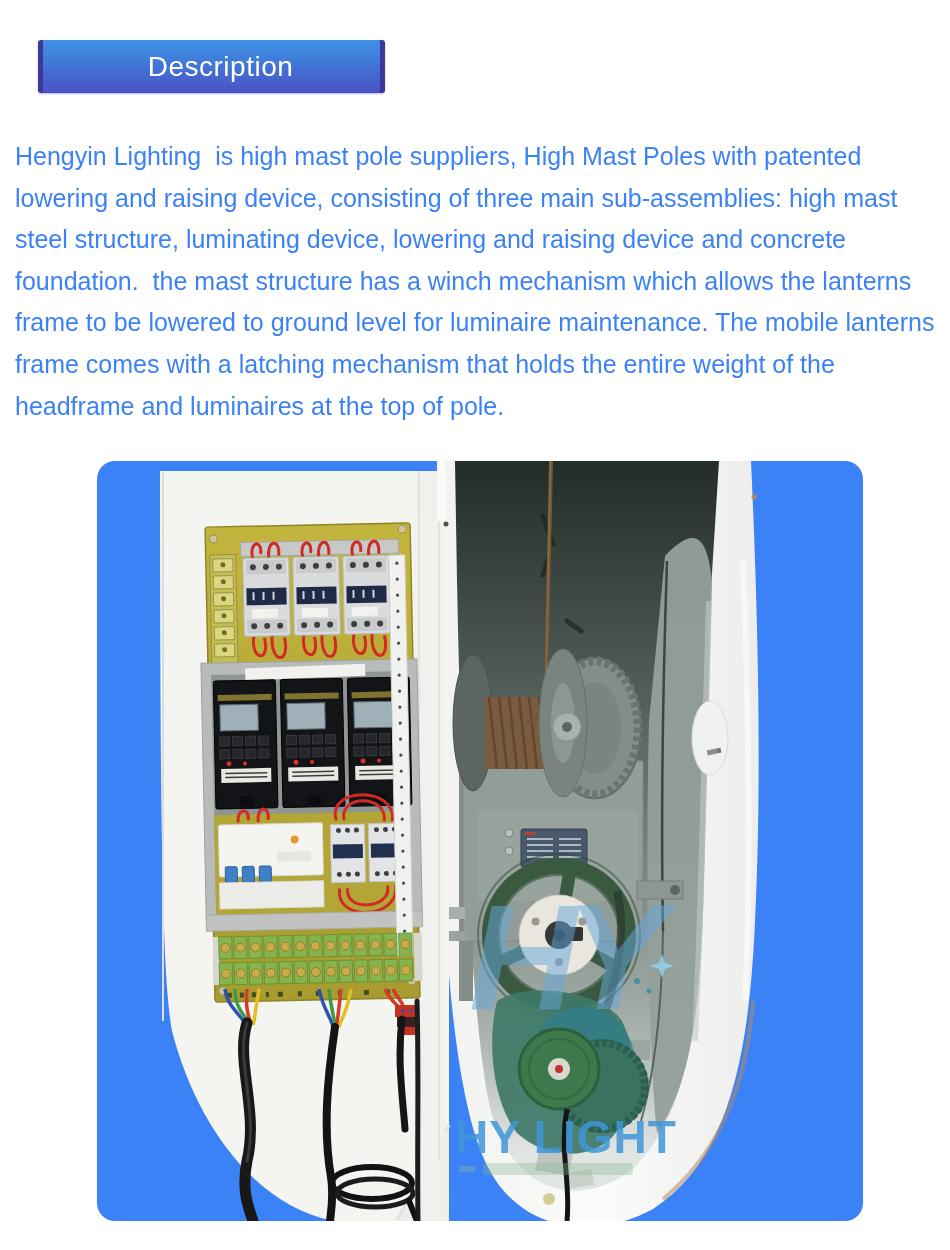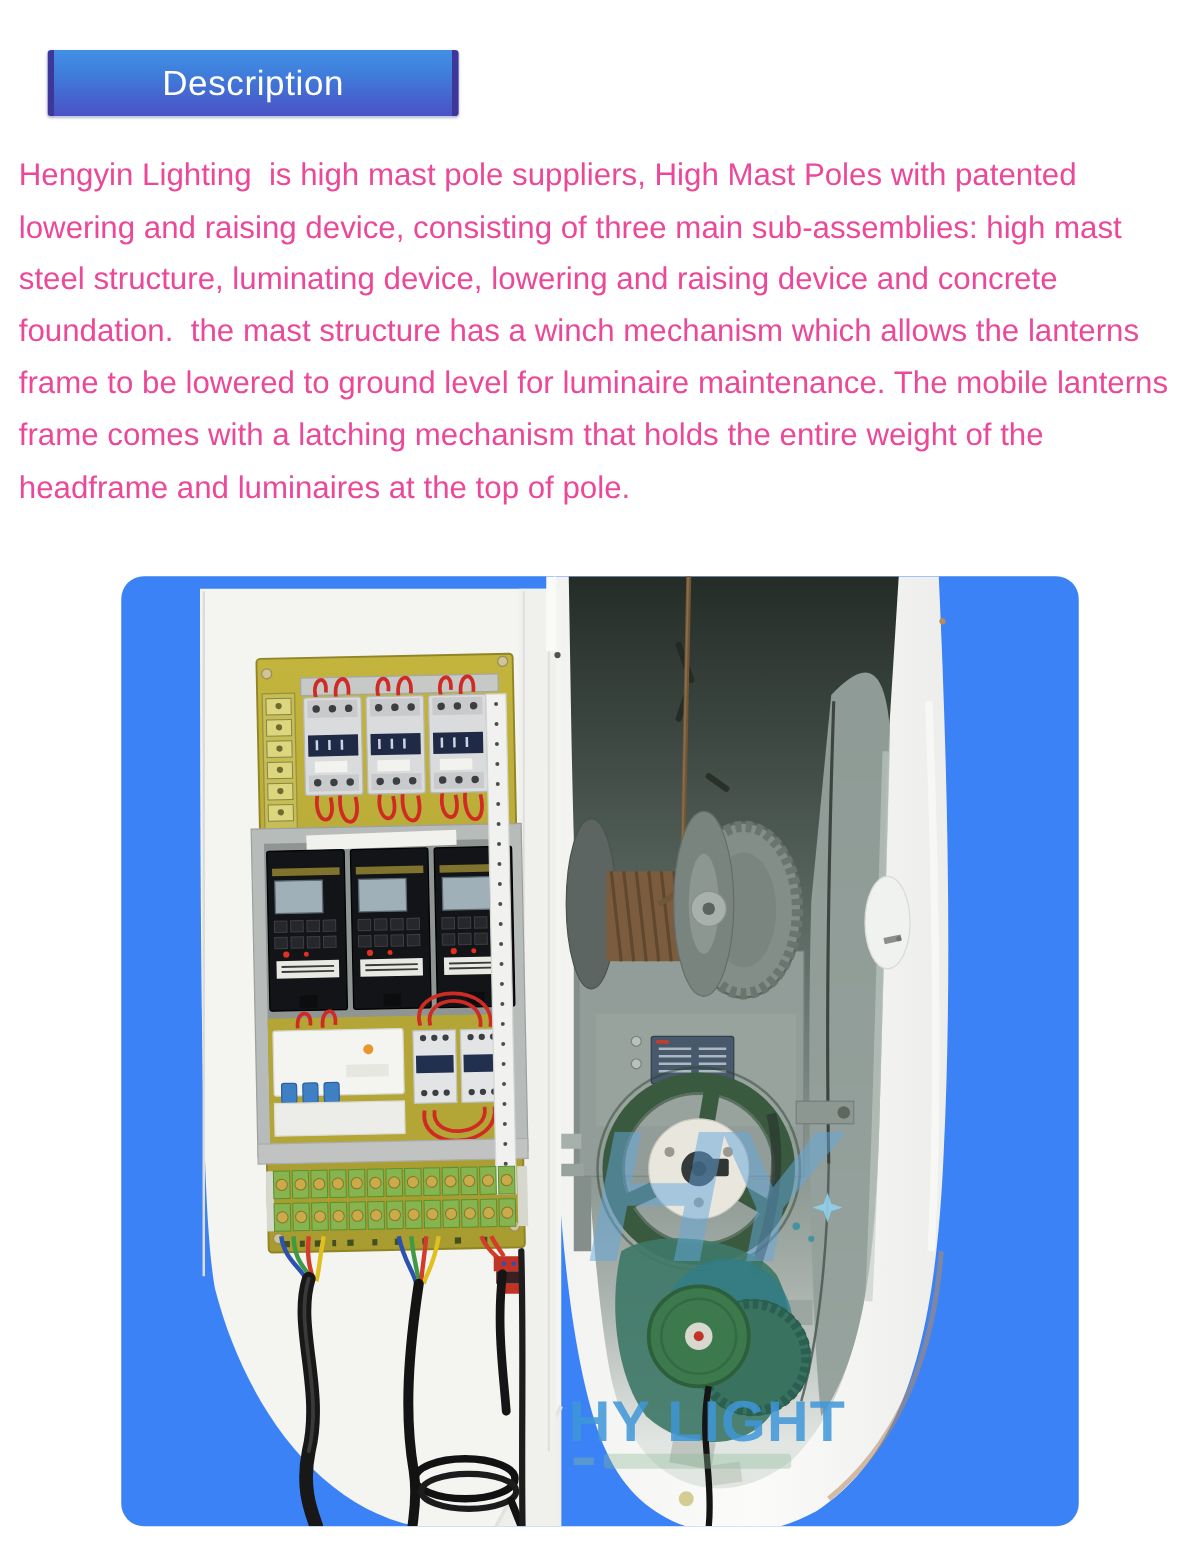--- a/index.html
+++ b/index.html
@@ -3,24 +3,24 @@
 <meta charset="utf-8">
 <style>
   html,body{margin:0;padding:0;background:#ffffff;}
   .page{position:relative;width:950px;height:1250px;background:#ffffff;overflow:hidden;
         font-family:"Liberation Sans",sans-serif;}
   .banner{position:absolute;left:38px;top:40px;width:329px;height:53px;border-radius:3px;
           background:
             linear-gradient(90deg,#3c3799 0 5px,rgba(0,0,0,0) 5px calc(100% - 5px),#3c3799 calc(100% - 5px)),
             linear-gradient(180deg,#4190e4 0%,#3f7edb 35%,#4a51c4 100%);
           display:flex;align-items:center;justify-content:center;
-          box-shadow:0 1px 2px rgba(40,50,140,.35);}
+          box-shadow:0 1px 2px rgba(40,50,140,.35);padding-left:18px;}
   .banner span{color:#ffffff;font-size:28px;font-weight:500;letter-spacing:.5px;}
-  .desc{position:absolute;left:15px;top:120px;width:924px;margin:0;
-        font-size:25px;line-height:41.6px;color:#ec4899;white-space:pre-wrap;}
+  .desc{position:absolute;left:15px;top:136px;width:924px;margin:0;
+        font-size:25px;line-height:41.6px;color:#3b82f6;white-space:pre-wrap;}
   .photo{position:absolute;left:97px;top:461px;width:766px;height:760px;margin:0;
          background:#3b82f6;border-radius:18px;overflow:hidden;}
   .photo svg{display:block;}
 </style>
 </head>
 <body>
 
 <div class="page">
 
   <div class="banner">

